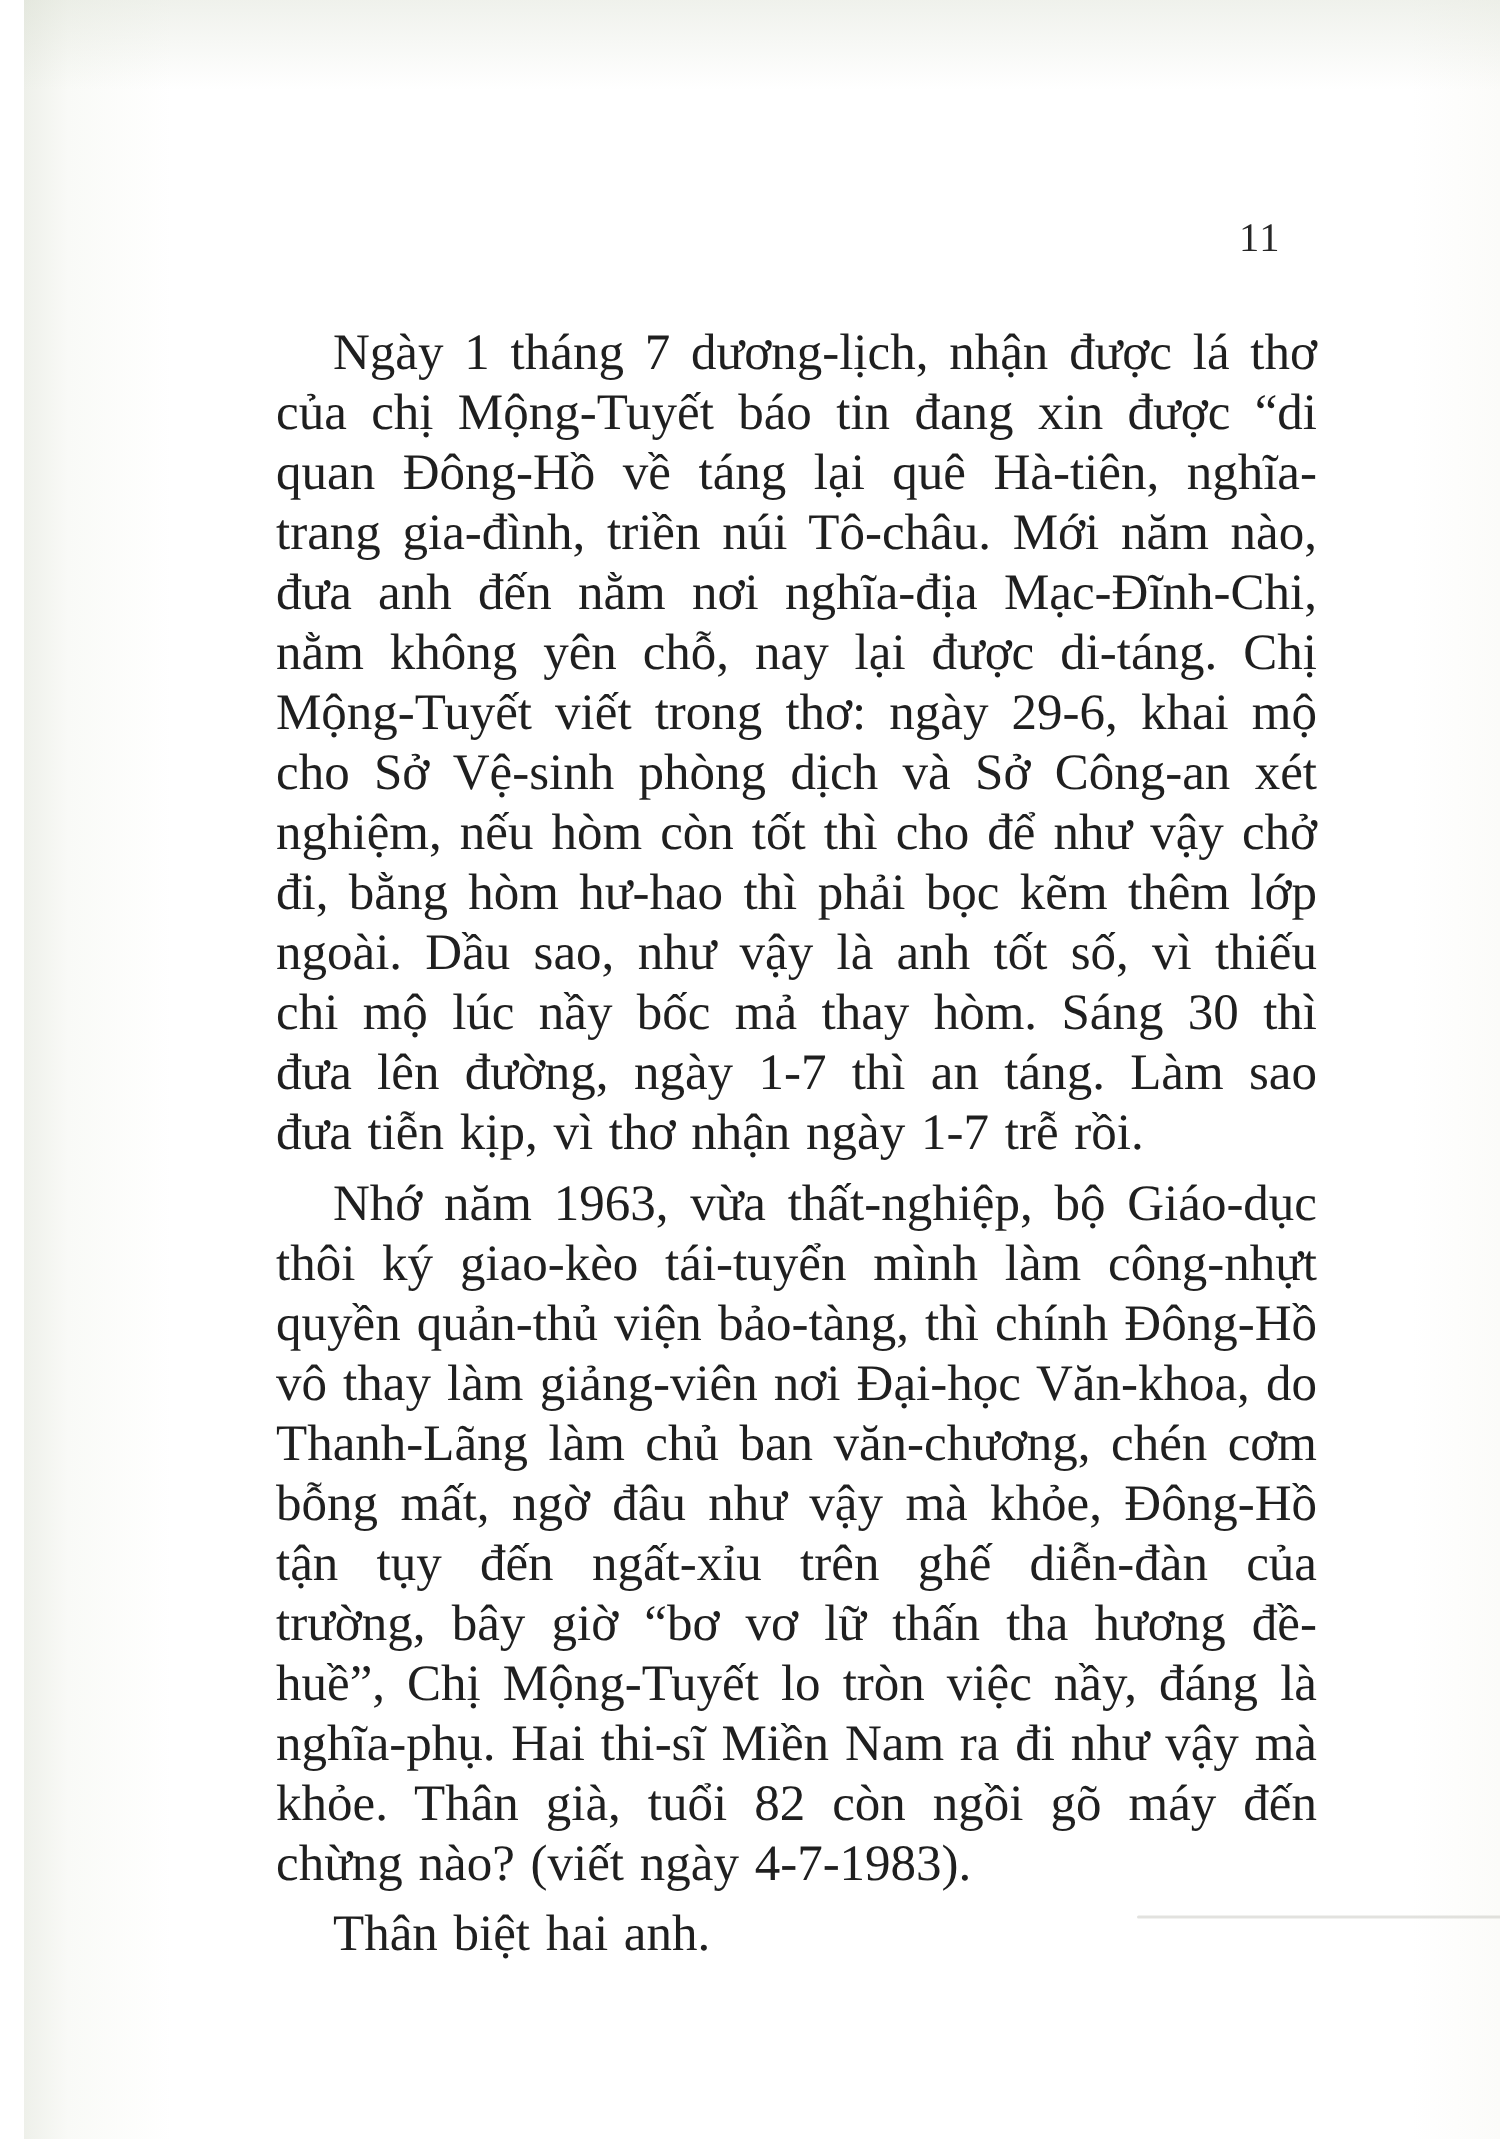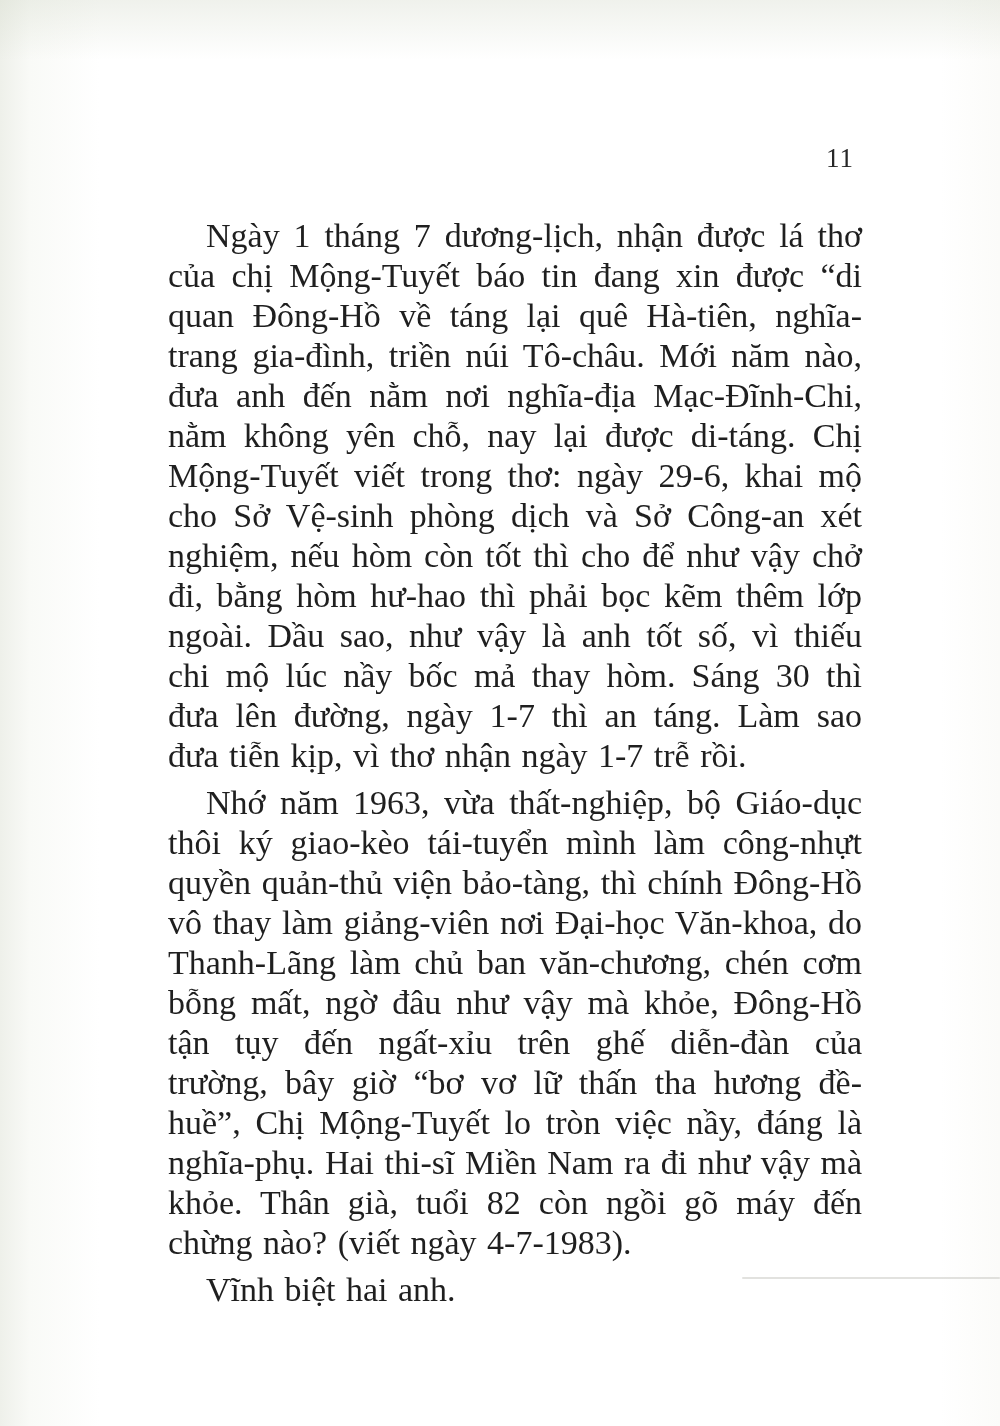--- a/index.html
+++ b/index.html
@@ -13,20 +13,21 @@
     overflow: hidden;
     background: #ffffff;
     font-family: "Liberation Serif", "DejaVu Serif", serif;
   }
   .page {
     position: absolute;
     inset: 0;
     background:
       linear-gradient(90deg, #eef0ea 0%, #f9faf7 3%, #ffffff 10%, #ffffff 94%, #fbfbf9 100%),
       #ffffff;
+    margin-left: 16px;
   }
   .page::before {
     
     content: "";
     position: absolute;
     left: 0; top: 0; right: 0;
     height: 60px;
     background: linear-gradient(180deg, rgba(210,216,200,0.35), rgba(255,255,255,0));
     pointer-events: none;
   }
@@ -69,18 +70,18 @@
 </head>
 <body>
 
 <div class="page">
 
   <div class="page-number">11</div>
 
   <div class="text-block">
     <p>Ngày 1 tháng 7 dương-lịch, nhận được lá thơ của chị Mộng-Tuyết báo tin đang xin được “di quan Đông-Hồ về táng lại quê Hà-tiên, nghĩa-trang gia-đình, triền núi Tô-châu. Mới năm nào, đưa anh đến nằm nơi nghĩa-địa Mạc-Đĩnh-Chi, nằm không yên chỗ, nay lại được di-táng. Chị Mộng-Tuyết viết trong thơ: ngày 29-6, khai mộ cho Sở Vệ-sinh phòng dịch và Sở Công-an xét nghiệm, nếu hòm còn tốt thì cho để như vậy chở đi, bằng hòm hư-hao thì phải bọc kẽm thêm lớp ngoài. Dầu sao, như vậy là anh tốt số, vì thiếu chi mộ lúc nầy bốc mả thay hòm. Sáng 30 thì đưa lên đường, ngày 1-7 thì an táng. Làm sao đưa tiễn kịp, vì thơ nhận ngày 1-7 trễ rồi.</p>
     <p>Nhớ năm 1963, vừa thất-nghiệp, bộ Giáo-dục thôi ký giao-kèo tái-tuyển mình làm công-nhựt quyền quản-thủ viện bảo-tàng, thì chính Đông-Hồ vô thay làm giảng-viên nơi Đại-học Văn-khoa, do Thanh-Lãng làm chủ ban văn-chương, chén cơm bỗng mất, ngờ đâu như vậy mà khỏe, Đông-Hồ tận tụy đến ngất-xỉu trên ghế diễn-đàn của trường, bây giờ “bơ vơ lữ thấn tha hương đề-huề”, Chị Mộng-Tuyết lo tròn việc nầy, đáng là nghĩa-phụ. Hai thi-sĩ Miền Nam ra đi như vậy mà khỏe. Thân già, tuổi 82 còn ngồi gõ máy đến chừng nào? (viết ngày 4-7-1983).</p>
-    <p>Vĩnh biệt hai anh.</p>
+    <p>Thân biệt hai anh.</p>
   </div>
 
   <div class="scan-artifact"></div>
 
 </div>
 
 </body></html>

